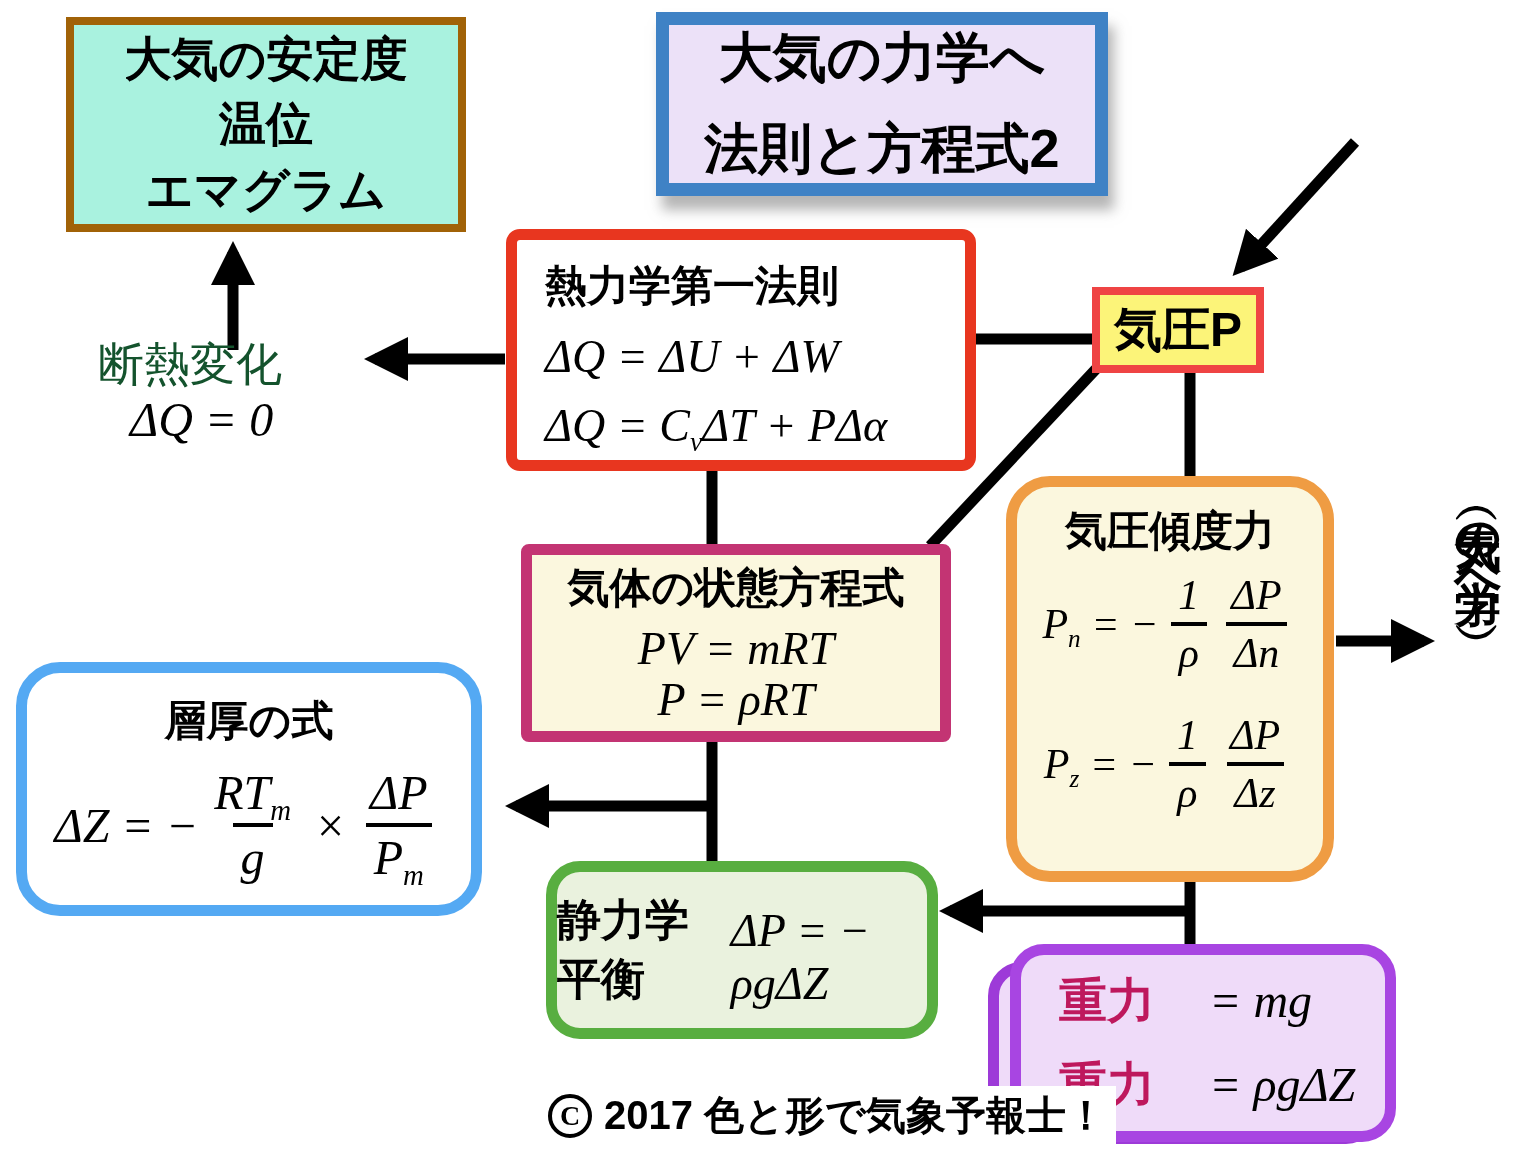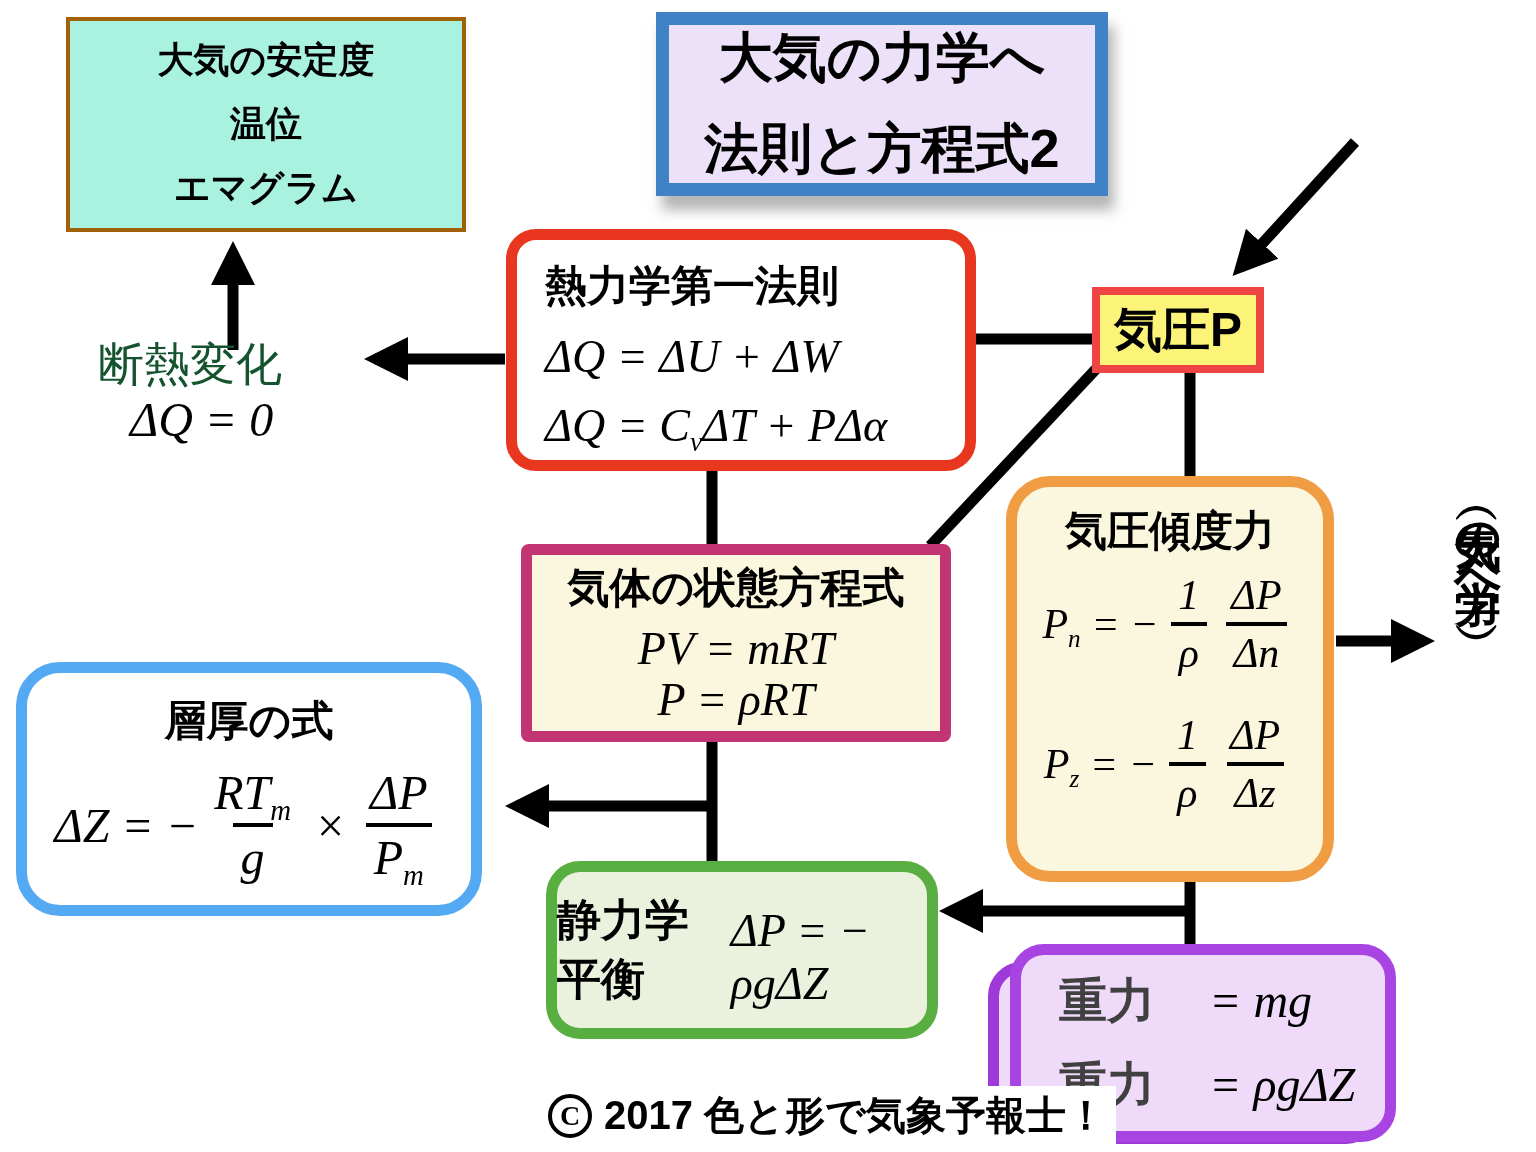--- a/index.html
+++ b/index.html
@@ -9,30 +9,30 @@
   }
   .canvas * { box-sizing:border-box; }
   .abs { position:absolute; }
   .connectors { position:absolute; left:0; top:0; z-index:0; }
 
   .serif { font-family:"Liberation Serif","DejaVu Serif",serif; font-style:italic; }
   sub { font-size:60%; line-height:0; }
 
   
   .stability { left:66px; top:17px; width:400px; height:215px; background:#a9f2df;
-    border:4px solid #a16207; display:flex; flex-direction:column; justify-content:space-evenly;
-    align-items:center; font-size:36px; font-weight:bold; z-index:1; }
+    border:8px solid #a16207; display:flex; flex-direction:column; justify-content:space-evenly;
+    align-items:center; font-size:47px; font-weight:bold; z-index:1; }
   .title-box { left:656px; top:12px; width:452px; height:184px; background:#ece1f8;
     border:13px solid #3f82c5; box-shadow:6px 14px 12px rgba(120,120,120,.55);
     display:flex; flex-direction:column; justify-content:center; align-items:center;
     gap:18px; font-size:54px; font-weight:bold; z-index:1; }
   .taiki { left:1343px; top:32px; width:162px; height:92px; background:#faf58b;
     display:flex; justify-content:center; align-items:center; font-size:62px; font-weight:bold; z-index:1; }
   .first-law { left:506px; top:229px; width:470px; height:242px; background:#fff;
-    border:11px solid #e8361f; border-radius:30px; padding:18px 0 0 28px; z-index:1; }
+    border:11px solid #e8361f; border-radius:14px; padding:18px 0 0 28px; z-index:1; }
   .fl-title { font-size:42px; font-weight:bold; margin-bottom:16px; }
   .fl-eq { font-size:46px; margin-top:16px; }
   .kiatsu { left:1092px; top:287px; width:172px; height:86px; background:#fcf479;
     border:8px solid #ef4444; display:flex; justify-content:center; align-items:center;
     font-size:48px; font-weight:bold; z-index:1; }
   .adiabatic-label { left:98px; top:334px; font-size:46px; font-weight:normal; color:#14532d; z-index:1; }
   .adiabatic-eq { left:130px; top:392px; font-size:48px; z-index:1; }
   .state-eq { left:521px; top:544px; width:430px; height:198px; background:#fbf7de;
     border:11px solid #c33473; border-radius:8px; display:flex; flex-direction:column;
     justify-content:center; align-items:center; z-index:1; }
@@ -56,21 +56,21 @@
     border:11px solid #58ae40; border-radius:34px; display:flex; flex-direction:row;
     justify-content:center; align-items:center; z-index:1; }
   .hy-title { font-size:44px; font-weight:bold; }
   .hy-eq { font-size:46px; margin-top:14px; }
   .gravity-back { left:988px; top:962px; width:392px; height:182px; background:#efdbf9;
     border:11px solid #9d3ad8; border-radius:34px; z-index:1; }
   .gravity { left:1010px; top:944px; width:386px; height:198px; background:#efdbf9;
     border:11px solid #a845e2; border-radius:34px; display:flex; flex-direction:column;
     justify-content:center; gap:20px; padding-left:38px; z-index:2; }
   .g-row { display:flex; align-items:baseline; }
-  .g-label { color:#404040; font-weight:bold; font-size:48px; width:150px; }
+  .g-label { color:#be185d; font-weight:bold; font-size:48px; width:150px; }
   .g-eq { font-size:48px; }
   .copyright { left:538px; top:1086px; display:flex; align-items:center; gap:12px;
     font-size:40px; font-weight:600; background:#fff; padding:2px 10px; z-index:3; }
   .copy-c { display:inline-flex; width:44px; height:44px; border:4px solid #000;
     border-radius:50%; align-items:center; justify-content:center; font-size:28px;
     font-weight:bold; font-family:"Liberation Serif",serif; }
 
   
   .frac { display:inline-flex; flex-direction:column; align-items:center; margin:0 8px; }
   .frac .num { padding:0 8px 3px; }

